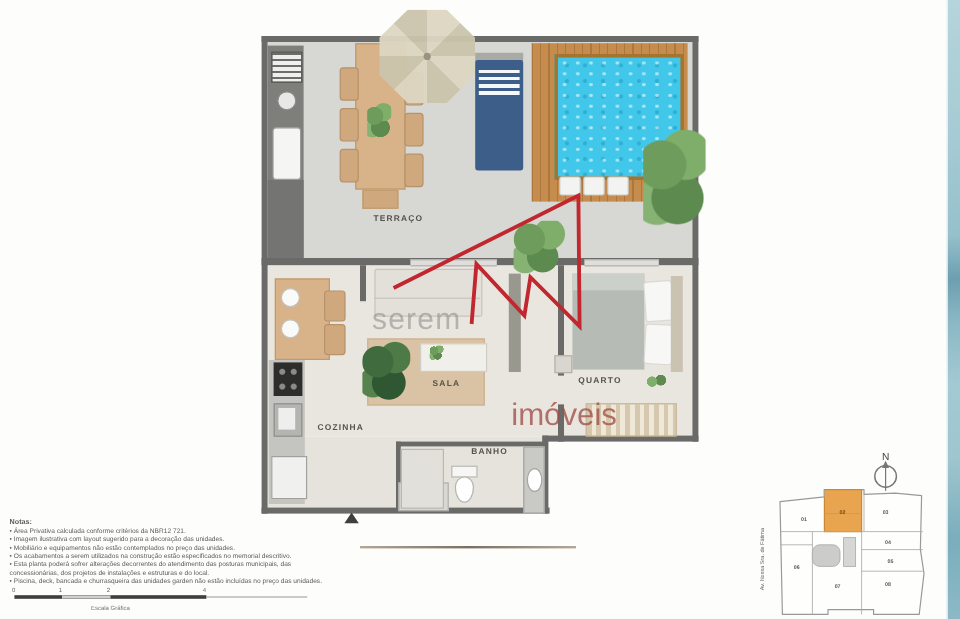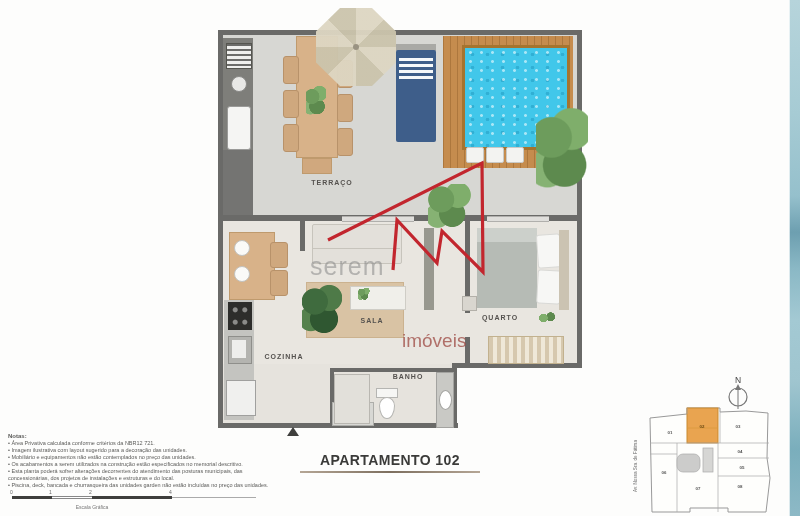--- a/index.html
+++ b/index.html
@@ -83,21 +83,21 @@
   .deco-q{left:538px;top:312px;width:18px;height:12px;background:
     radial-gradient(circle at 30% 50%,#7fae6b 0 30%,transparent 32%),
     radial-gradient(circle at 70% 40%,#5d8a4e 0 30%,transparent 32%);}
   .entry{left:287px;top:427px;width:0;height:0;border-left:6px solid transparent;border-right:6px solid transparent;border-bottom:9px solid #3f3f3d;}
   
   .room-label{position:absolute;font-size:7px;font-weight:bold;letter-spacing:1px;color:#55524f;text-align:center;}
   
   .wm-mais{position:absolute;left:310px;top:252px;font-size:25px;color:rgba(135,135,135,.55);letter-spacing:1px;}
   .wm-veloz{position:absolute;left:321px;top:283px;font-size:44px;font-weight:bold;letter-spacing:0px;
     color:rgba(150,150,150,.20);-webkit-text-stroke:1.4px rgba(125,125,125,.55);}
-  .wm-imoveis{position:absolute;left:402px;top:330px;font-size:19px;color:rgba(160,78,72,.78);}
+  .wm-imoveis{position:absolute;left:426px;top:330px;font-size:26px;color:rgba(160,78,72,.78);}
   .logo-svg{position:absolute;left:0;top:0;pointer-events:none;}
   
   .titleblock{position:absolute;left:300px;top:452px;width:180px;text-align:center;}
   .tb-title{font-size:14px;font-weight:bold;color:#3b3b39;letter-spacing:.4px;}
   .tb-rule{margin:3px 0 3px 0;height:2px;background:linear-gradient(90deg,#b5a695,#7d6f5f,#b5a695);}
   .tb-sub{font-size:9px;font-weight:bold;color:#4a4a48;}
   
   .notes{position:absolute;left:8px;top:433px;width:272px;color:#5c5c5a;}
   .notes-h{font-size:6px;font-weight:bold;margin-bottom:1px;}
   .notes ul{margin:0;padding:0;list-style:none;}
@@ -223,21 +223,20 @@
       <li>Área Privativa calculada conforme critérios da NBR12 721.</li>
       <li>Imagem ilustrativa com layout sugerido para a decoração das unidades.</li>
       <li>Mobiliário e equipamentos não estão contemplados no preço das unidades.</li>
       <li>Os acabamentos a serem utilizados na construção estão especificados no memorial descritivo.</li>
       <li>Esta planta poderá sofrer alterações decorrentes do atendimento das posturas municipais, das concessionárias, dos projetos de instalações e estruturas e do local.</li>
       <li>Piscina, deck, bancada e churrasqueira das unidades garden não estão incluídas no preço das unidades.</li>
     </ul>
   </div>
 
   <div class="titleblock">
-    <div class="tb-title">APARTAMENTO 102</div>
     <div class="tb-rule"></div>
   </div>
 
   <div class="tick" style="left:10px;">0</div>
   <div class="tick" style="left:49px;">1</div>
   <div class="tick" style="left:89px;">2</div>
   <div class="tick" style="left:169px;">4</div>
   <div class="sbar">
     <div class="s1"></div>
     <div class="s2"></div>

